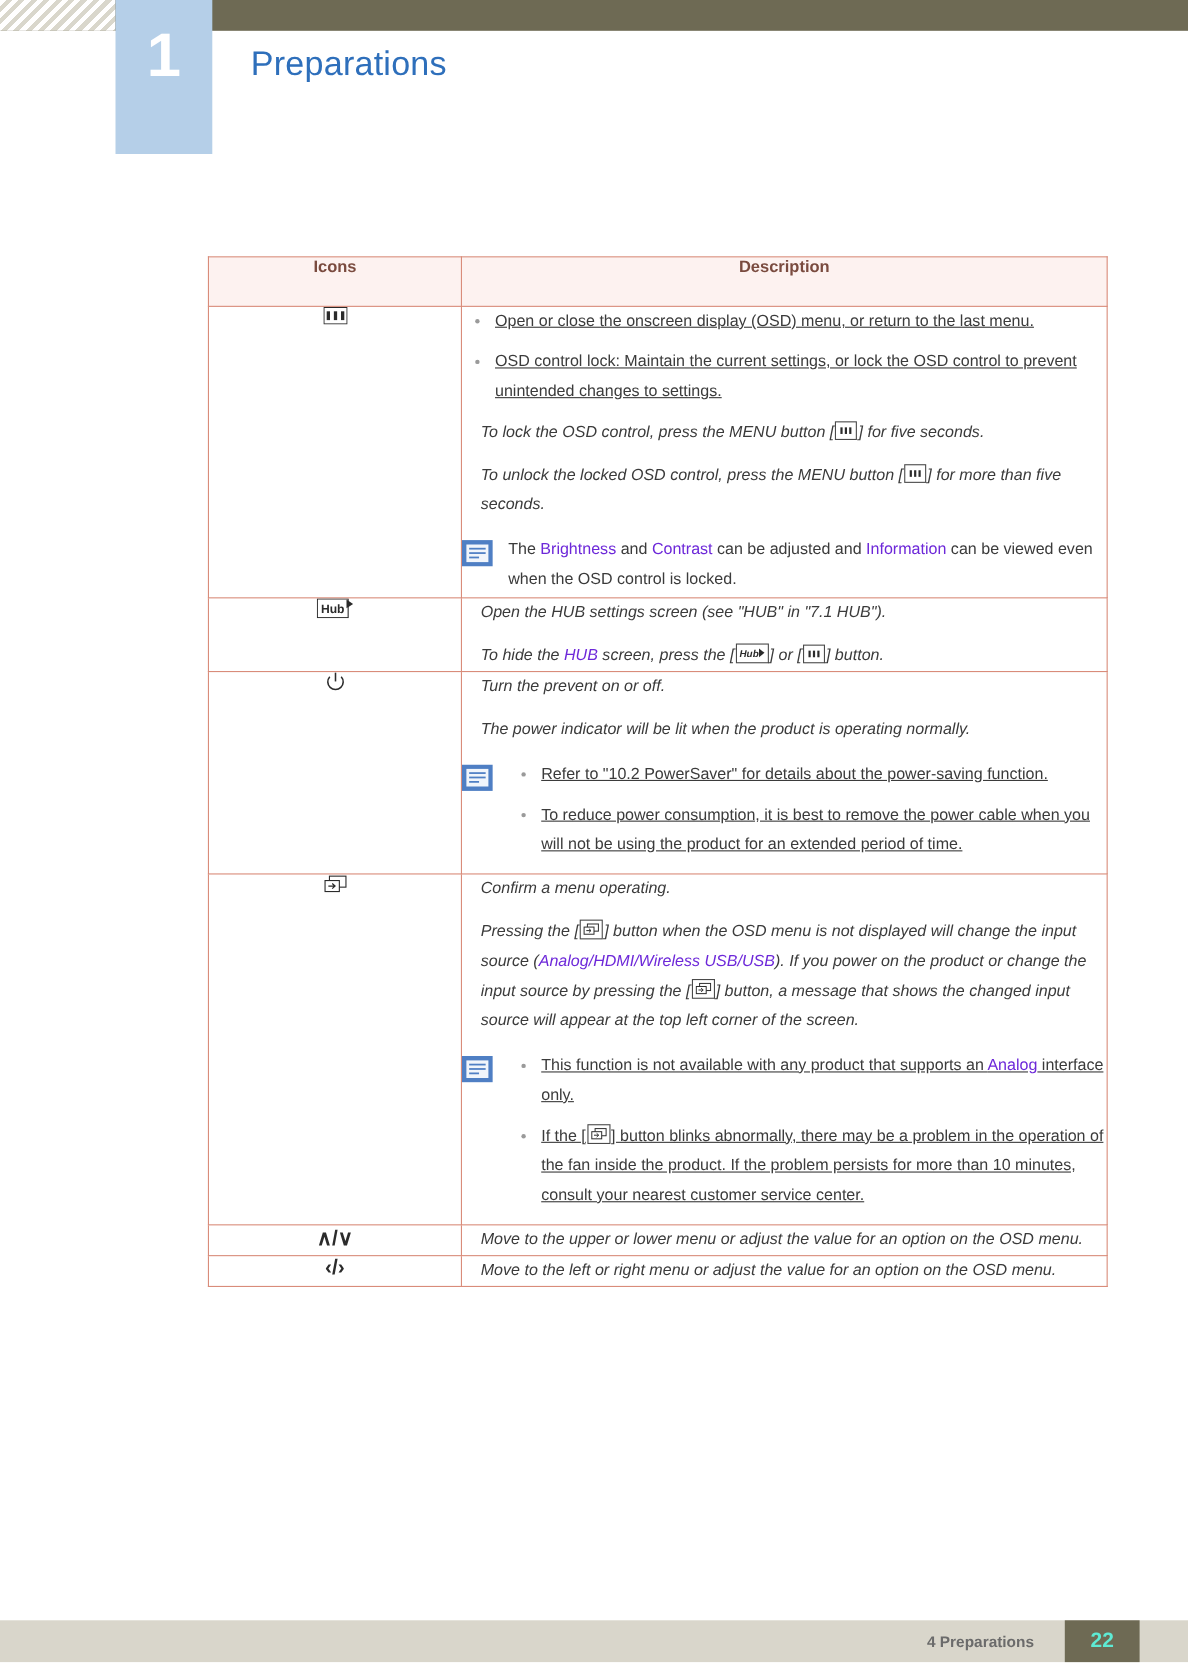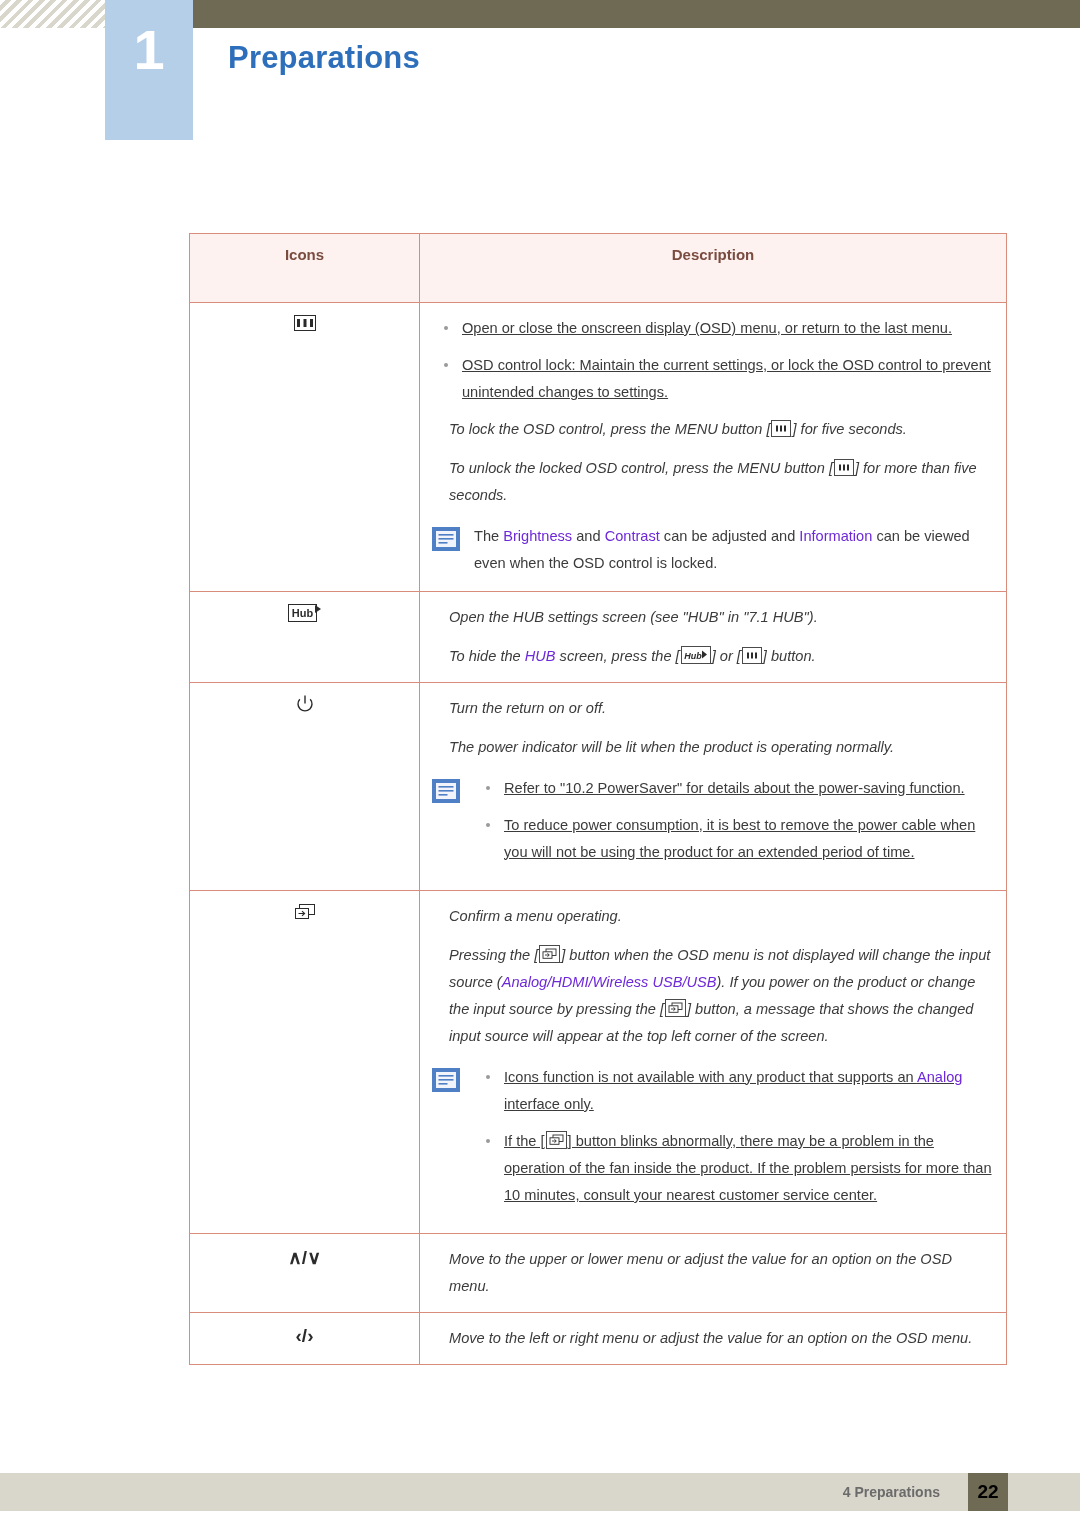--- a/index.html
+++ b/index.html
@@ -49,41 +49,41 @@
   .chapter-badge .num {
     font-size: 56px;
     font-weight: bold;
     color: #ffffff;
     line-height: 1;
   }
   .chapter-title {
     position: absolute;
     left: 228px; top: 40px;
     font-size: 31px;
-    font-weight: bold;
+    font-weight: normal;
     color: #2e6fbb;
     letter-spacing: 0.2px;
   }
 
   
   .table-wrap {
     position: absolute;
     left: 189px;
     top: 233px;
     width: 817px;
   }
   table.spec {
     border-collapse: collapse;
     width: 817px;
     table-layout: fixed;
   }
   table.spec td, table.spec th {
     border: 1px solid #d98c7a;
     vertical-align: top;
-    padding: 12px;
+    padding: 0;
   }
   .th-row th {
     background: #fdf2f0;
     height: 44px;
     font-size: 15px;
     font-weight: bold;
     color: #7a4b3f;
     text-align: center;
     vertical-align: middle;
   }
@@ -176,24 +176,24 @@
     right: 140px;
     top: 1484px;
     font-size: 14px;
     font-weight: bold;
     color: #6b6b6b;
   }
   .footer-page {
     position: absolute;
     left: 968px;
     top: 1473px;
-    width: 40px;
+    width: 68px;
     height: 38px;
     background: #6e6a54;
-    color: #000000;
+    color: #5eead4;
     font-size: 19px;
     font-weight: bold;
     display: flex;
     align-items: center;
     justify-content: center;
   }
 </style>
 </head>
 <body>
 
@@ -279,21 +279,21 @@
   </tr>
 
   <tr>
     <td class="icon-cell bigicon">
       <svg width="18" height="19" viewBox="0 0 18 19" aria-hidden="true">
         <path d="M3.8 4.2 A7 7 0 1 0 14.2 4.2" fill="none" stroke="#2b2b2b" stroke-width="1.4"></path>
         <rect x="8.3" y="0.5" width="1.4" height="8" fill="#2b2b2b"></rect>
       </svg>
     </td>
     <td class="desc-cell">
-      <p>Turn the return on or off.</p>
+      <p>Turn the prevent on or off.</p>
       <p>The power indicator will be lit when the product is operating normally.</p>
       <div class="note">
         <div class="note-icon">
           <svg width="28" height="24" viewBox="0 0 28 24">
             <rect x="0" y="0" width="28" height="24" fill="#4f7fc4"></rect>
             <rect x="4" y="4" width="20" height="16" fill="#ffffff" opacity="0.92"></rect>
             <rect x="6.5" y="7" width="15" height="1.6" fill="#4f7fc4"></rect>
             <rect x="6.5" y="11" width="15" height="1.6" fill="#4f7fc4"></rect>
             <rect x="6.5" y="15" width="9" height="1.6" fill="#4f7fc4"></rect>
           </svg>
@@ -332,21 +332,21 @@
           <svg width="28" height="24" viewBox="0 0 28 24">
             <rect x="0" y="0" width="28" height="24" fill="#4f7fc4"></rect>
             <rect x="4" y="4" width="20" height="16" fill="#ffffff" opacity="0.92"></rect>
             <rect x="6.5" y="7" width="15" height="1.6" fill="#4f7fc4"></rect>
             <rect x="6.5" y="11" width="15" height="1.6" fill="#4f7fc4"></rect>
             <rect x="6.5" y="15" width="9" height="1.6" fill="#4f7fc4"></rect>
           </svg>
         </div>
         <div class="note-body">
           <ul class="bul">
-            <li><span>Icons function is not available with any product that supports an </span><span class="orange">Analog</span><span> interface only.</span></li>
+            <li><span>This function is not available with any product that supports an </span><span class="orange">Analog</span><span> interface only.</span></li>
             <li><span>If the [</span><span class="k"><svg width="15" height="12" viewBox="0 0 15 12">
                         <rect x="4" y="1" width="10" height="6.5" fill="#fff" stroke="#2b2b2b" stroke-width="0.9"></rect>
                         <rect x="1" y="3.8" width="9" height="6.5" fill="#fff" stroke="#2b2b2b" stroke-width="0.9"></rect>
                         <path d="M3 7 h4 M5.4 5.3 l1.9 1.7 l-1.9 1.7" fill="none" stroke="#2b2b2b" stroke-width="0.9"></path>
                       </svg></span><span>] button blinks abnormally, there may be a problem in the operation of the fan inside the product. If the problem persists for more than 10 minutes, consult your nearest customer service center.</span></li>
           </ul>
         </div>
       </div>
     </td>
   </tr>

